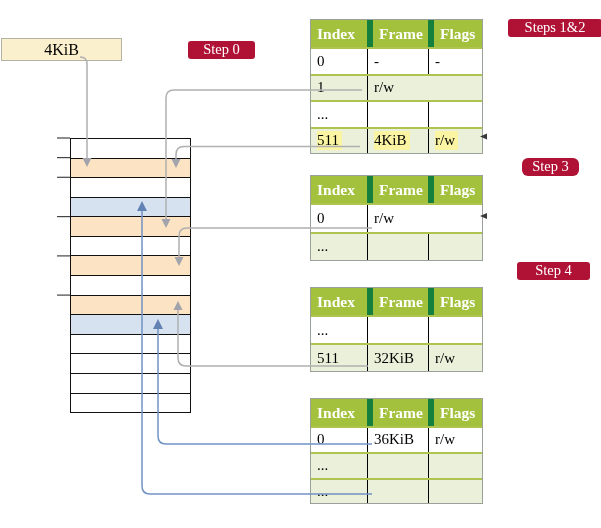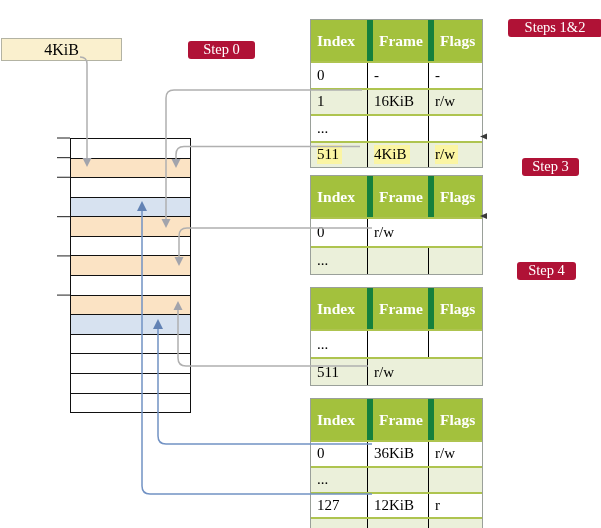--- a/index.html
+++ b/index.html
@@ -28,42 +28,42 @@
     font-size:16px;
   }
   
   .badge{
     position:absolute;height:18px;background:var(--badge-red);color:#fff;
     border-radius:3px;display:flex;align-items:center;justify-content:center;
     font-size:14.5px;padding:1px 2px 2px 2px;box-sizing:border-box;
   }
   #badge-step0{left:188px;top:41px;width:67px;}
   #badge-steps12{left:508px;top:19px;width:94px;}
-  #badge-step3{left:522px;top:158px;width:57px;}
-  #badge-step4{left:517px;top:262px;width:59px;}
+  #badge-step3{left:522px;top:158px;width:57px;border-radius:6px;}
+  #badge-step4{left:517px;top:262px;width:73px;}
   
   .stack{
     position:absolute;left:70px;top:138px;width:121px;height:275px;
     border:1.5px solid #111;box-sizing:border-box;
     display:flex;flex-direction:column;
   }
   .srow{flex:1 1 0;border-bottom:1.5px solid #111;background:#fff;}
   .srow:last-child{border-bottom:none;}
   .srow[data-color="orange"]{background:var(--frame-orange);}
   .srow[data-color="blue"]{background:var(--frame-blue);}
   .srow[data-color="white"]{background:#fff;}
   
   .ptable{
     position:absolute;left:310px;width:171px;
     border:1px solid #9aa09a;box-sizing:content-box;background:#fff;
   }
   .thead{
     display:grid;grid-template-columns:56px 61px 54px;
     background:var(--header-green);color:#fff;font-weight:bold;
-    height:41px;align-items:center;font-size:15.5px;
+    height:27px;align-items:center;font-size:15.5px;
   }
   .thead .hcell{padding:0 0 0 6px;border-left:6px solid #15803d;height:100%;display:flex;align-items:center;box-sizing:border-box;}
   .thead .hcell:first-child{border-left:none;}
   .trow{
     display:grid;grid-template-columns:56px 61px 54px;
     border-top:2px solid #aec44f;font-size:15px;
   }
   .trow.shade{background:var(--row-green);}
   .tcell{border-left:1px solid #000;padding:2px 0 2px 6px;display:flex;align-items:center;box-sizing:border-box;}
   .tcell:first-child{border-left:none;}
@@ -143,23 +143,20 @@
           <div class="tcell">
             <span class="cv">-</span>
           </div>
         </div>
 
         <div class="trow shade">
           <div class="tcell">
             <span class="cv">1</span>
           </div>
           <div class="tcell">
-            <span class="cv">16KiB</span>
-          </div>
-          <div class="tcell">
             <span class="cv">r/w</span>
           </div>
         </div>
 
         <div class="trow">
           <div class="tcell">
             <span class="cv">...</span>
           </div>
           <div class="tcell">
             <span class="cv"></span>
@@ -232,20 +229,23 @@
           <div class="tcell">
             <span class="cv"></span>
           </div>
         </div>
 
         <div class="trow shade">
           <div class="tcell">
             <span class="cv">511</span>
           </div>
           <div class="tcell">
+            <span class="cv">32KiB</span>
+          </div>
+          <div class="tcell">
             <span class="cv">r/w</span>
           </div>
         </div>
       </div>
   </div>
 
   <div class="ptable" id="table-4">
     <div class="thead">
       <div class="hcell">Index</div>
       <div class="hcell">Frame</div>
@@ -270,31 +270,20 @@
             <span class="cv">...</span>
           </div>
           <div class="tcell">
             <span class="cv"></span>
           </div>
           <div class="tcell">
             <span class="cv"></span>
           </div>
         </div>
 
-        <div class="trow">
-          <div class="tcell">
-            <span class="cv">127</span>
-          </div>
-          <div class="tcell">
-            <span class="cv">12KiB</span>
-          </div>
-          <div class="tcell">
-            <span class="cv">r</span>
-          </div>
-        </div>
 
         <div class="trow shade">
           <div class="tcell">
             <span class="cv">...</span>
           </div>
           <div class="tcell">
             <span class="cv"></span>
           </div>
           <div class="tcell">
             <span class="cv"></span>

